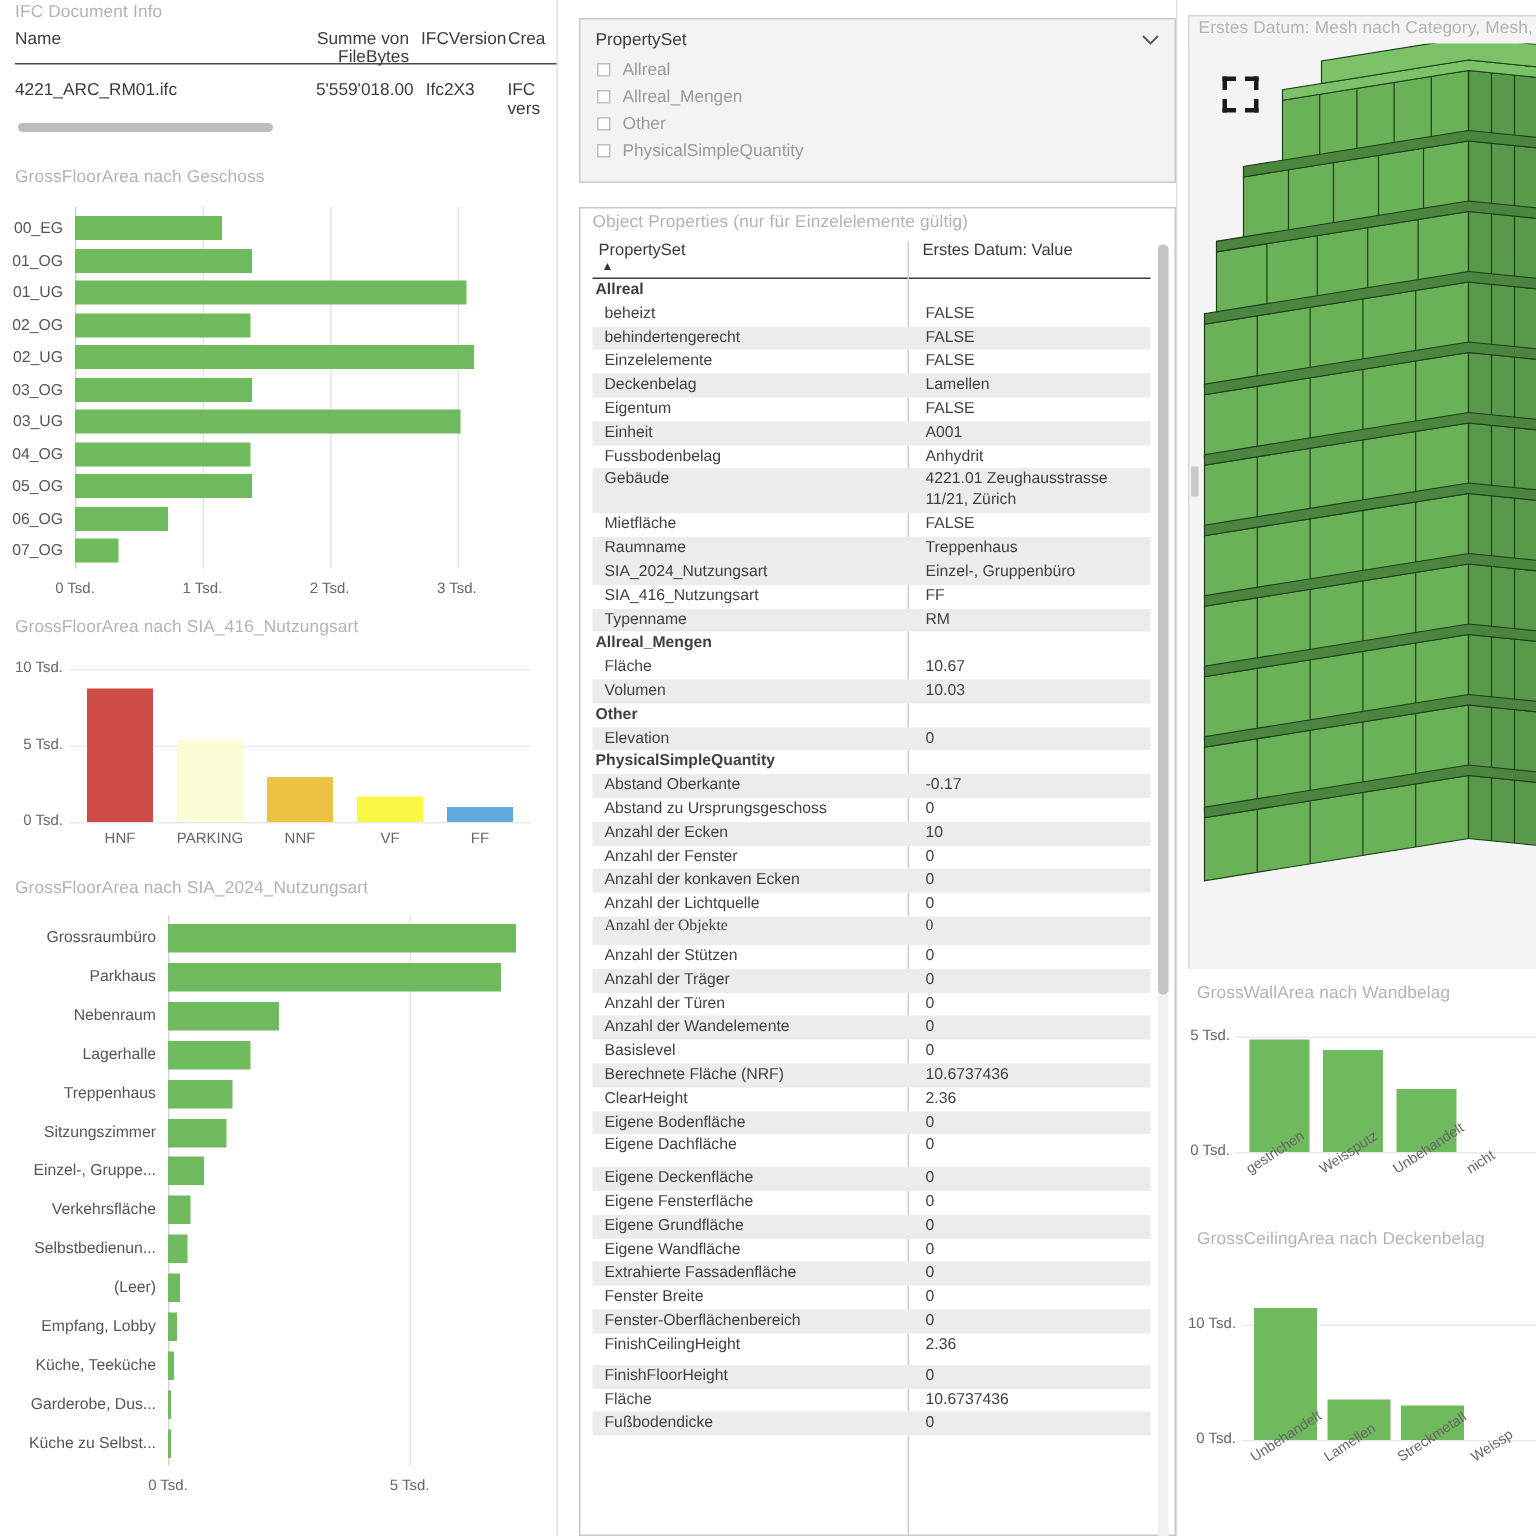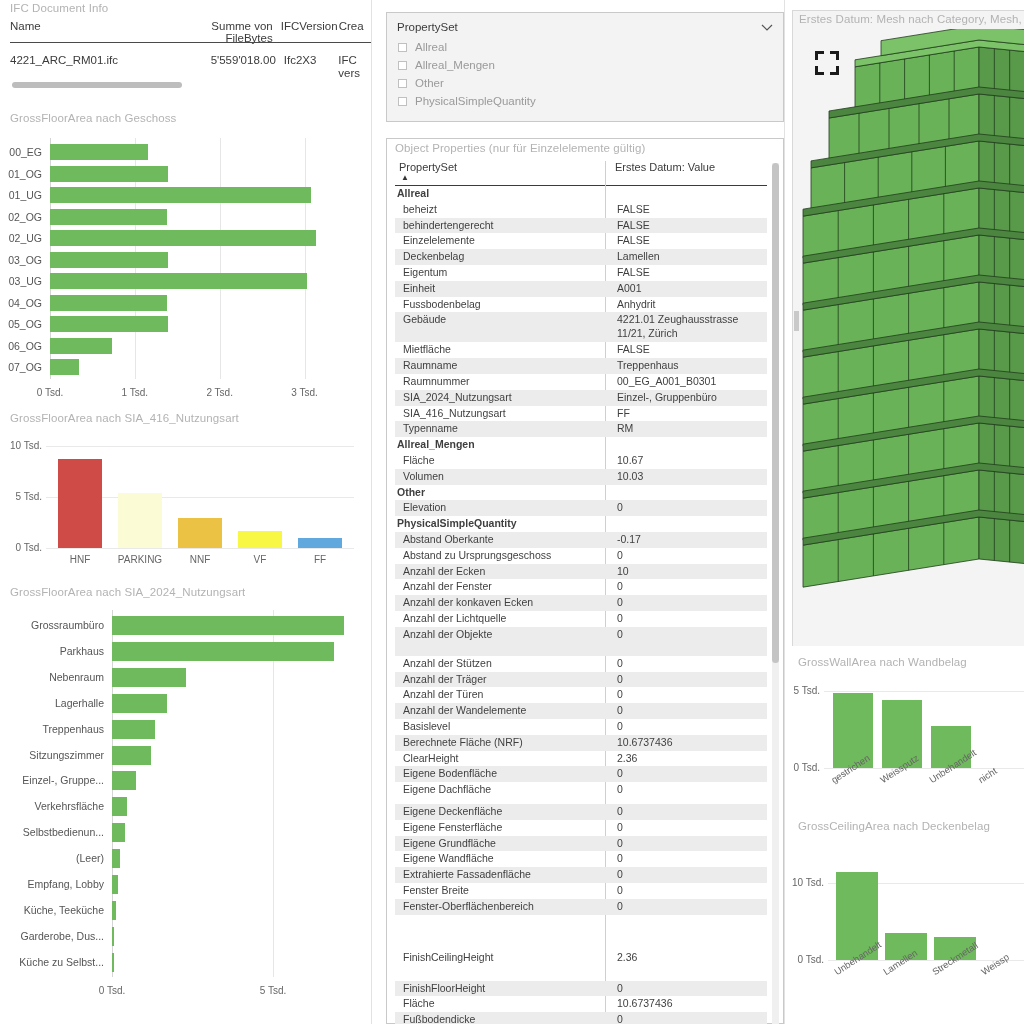--- a/index.html
+++ b/index.html
@@ -317,24 +317,20 @@
             <div class="op-val2">11/21, Zürich</div>
           </div>
           <div class="op-row" style="height: 15.8px;">
             <div class="op-name">Mietfläche</div>
             <div class="op-val">FALSE</div>
           </div>
           <div class="op-row alt" style="height: 15.8px;">
             <div class="op-name">Raumname</div>
             <div class="op-val">Treppenhaus</div>
           </div>
-          <div class="op-row" style="height: 15.8px;">
-            <div class="op-name">Raumnummer</div>
-            <div class="op-val">00_EG_A001_B0301</div>
-          </div>
           <div class="op-row alt" style="height: 15.8px;">
             <div class="op-name">SIA_2024_Nutzungsart</div>
             <div class="op-val">Einzel-, Gruppenbüro</div>
           </div>
           <div class="op-row" style="height: 15.8px;">
             <div class="op-name">SIA_416_Nutzungsart</div>
             <div class="op-val">FF</div>
           </div>
           <div class="op-row alt" style="height: 15.8px;">
             <div class="op-name">Typenname</div>
@@ -378,21 +374,21 @@
             <div class="op-val">0</div>
           </div>
           <div class="op-row alt" style="height: 15.8px;">
             <div class="op-name">Anzahl der konkaven Ecken</div>
             <div class="op-val">0</div>
           </div>
           <div class="op-row" style="height: 15.8px;">
             <div class="op-name">Anzahl der Lichtquelle</div>
             <div class="op-val">0</div>
           </div>
-          <div class="op-row alt" style="height: 29px;">
+          <div class="op-row alt" style="height: 19px; font-family: Liberation Serif, serif;">
             <div class="op-name">Anzahl der Objekte</div>
             <div class="op-val">0</div>
           </div>
           <div class="op-row" style="height: 15.8px;">
             <div class="op-name">Anzahl der Stützen</div>
             <div class="op-val">0</div>
           </div>
           <div class="op-row alt" style="height: 15.8px;">
             <div class="op-name">Anzahl der Träger</div>
             <div class="op-val">0</div>
@@ -446,21 +442,21 @@
             <div class="op-val">0</div>
           </div>
           <div class="op-row" style="height: 15.8px;">
             <div class="op-name">Fenster Breite</div>
             <div class="op-val">0</div>
           </div>
           <div class="op-row alt" style="height: 15.8px;">
             <div class="op-name">Fenster-Oberflächenbereich</div>
             <div class="op-val">0</div>
           </div>
-          <div class="op-row" style="height: 31px; margin-top: 35px;">
+          <div class="op-row" style="height: 21px;">
             <div class="op-name">FinishCeilingHeight</div>
             <div class="op-val">2.36</div>
           </div>
           <div class="op-row alt" style="height: 15.8px;">
             <div class="op-name">FinishFloorHeight</div>
             <div class="op-val">0</div>
           </div>
           <div class="op-row" style="height: 15.8px;">
             <div class="op-name">Fläche</div>
             <div class="op-val">10.6737436</div>

